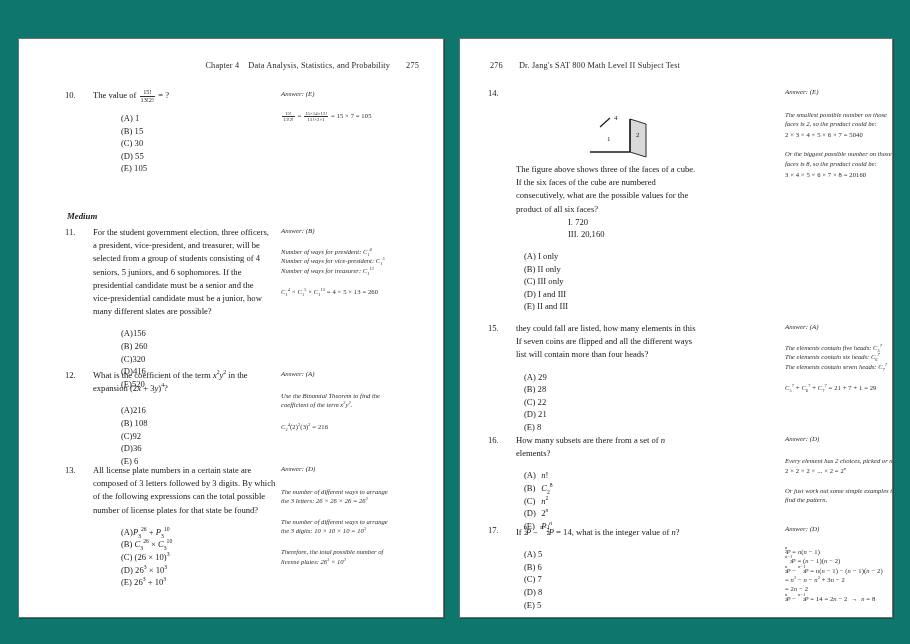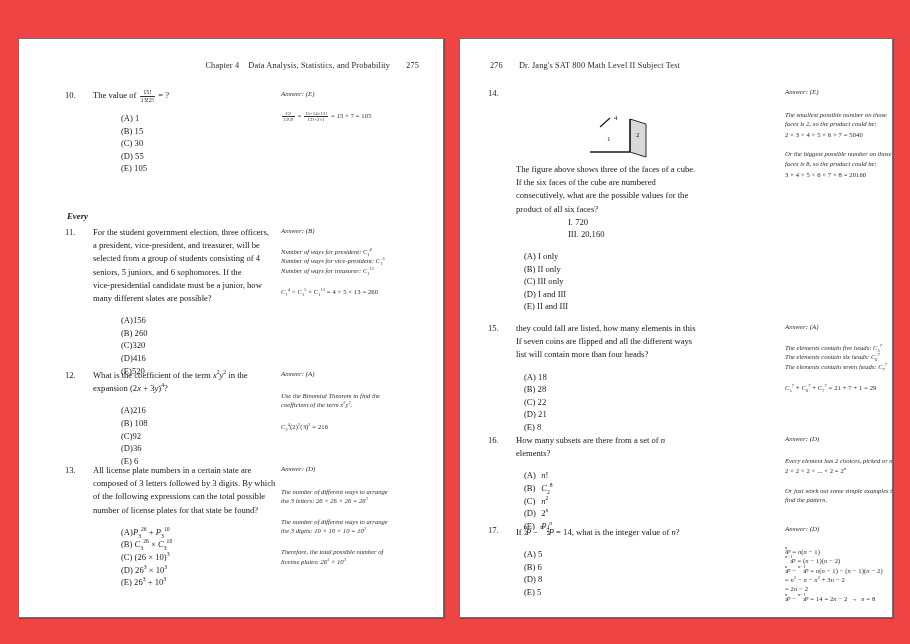--- a/index.html
+++ b/index.html
@@ -9,21 +9,21 @@
     width: 910px;
     height: 644px;
     overflow: hidden;
     font-family: "Liberation Serif", serif;
     color: #1a1a1a;
   }
   .spread {
     position: relative;
     width: 910px;
     height: 644px;
-    background: #ef4444;
+    background: #0f766e;
   }
   .page {
     position: absolute;
     background: #ffffff;
     border: 1px solid #6f6f6f;
     box-shadow: 1px 1px 0 rgba(0,0,0,0.25);
     overflow: hidden;
   }
   .page-left  { left: 18px;  top: 38px; width: 424px; height: 578px; }
   .page-right { left: 459px; top: 38px; width: 432px; height: 578px; }
@@ -191,30 +191,31 @@
       <div class="ans">Answer: (E)</div>
       <div class="math" style="margin-top:12px;">
         <span class="ln">
           <span class="frac"><span class="num">15!</span><span class="den">13!2!</span></span>
           =
           <span class="frac"><span class="num">15×14×13!</span><span class="den">13!×2×1</span></span>
           = 15 × 7 = 105</span>
       </div>
     </div>
 
-    <div class="section-head" style="left:48px; top:172px;">Every</div>
+    <div class="section-head" style="left:48px; top:172px;">Medium</div>
 
     <div class="q" style="left:46px; top:187px; width:215px;">
       <div class="q-num">11.</div>
       <div class="q-body">
         <div class="q-stem">
           <span class="ln">For the student government election, three officers,</span>
           <span class="ln">a president, vice-president, and treasurer, will be</span>
           <span class="ln">selected from a group of students consisting of 4</span>
           <span class="ln">seniors, 5 juniors, and 6 sophomores. If the</span>
+          <span class="ln">presidential candidate must be a senior and the</span>
           <span class="ln">vice-presidential candidate must be a junior, how</span>
           <span class="ln">many different slates are possible?</span>
         </div>
         <div class="choices">
           <div class="choice">(A)156</div>
           <div class="choice">(B) 260</div>
           <div class="choice">(C)320</div>
           <div class="choice">(D)416</div>
           <div class="choice">(E)520</div>
         </div>
@@ -369,21 +370,21 @@
 
     <div class="q" style="left:28px; top:283px; width:292px;">
       <div class="q-num">15.</div>
       <div class="q-body">
         <div class="q-stem">
           <span class="ln">they could fall are listed, how many elements in this</span>
           <span class="ln">If seven coins are flipped and all the different ways</span>
           <span class="ln">list will contain more than four heads?</span>
         </div>
         <div class="choices" style="padding-left:8px;">
-          <div class="choice">(A)  18</div>
+          <div class="choice">(A)  29</div>
           <div class="choice">(B)  28</div>
           <div class="choice">(C)  22</div>
           <div class="choice">(D)  21</div>
           <div class="choice">(E)  8</div>
         </div>
       </div>
     </div>
 
     <div class="sol" style="left:325px; top:283px; width:112px;">
       <div class="ans">Answer: (A)</div>
@@ -430,20 +431,21 @@
 
     <div class="q" style="left:28px; top:485px; width:292px;">
       <div class="q-num">17.</div>
       <div class="q-body">
         <div class="q-stem">
           <span class="ln">If <span class="presup"><span class="t">n</span><span class="b">2</span></span><span class="mi">P</span> − <span class="presup"><span class="t">n−1</span><span class="b">2</span></span><span class="mi">P</span> = 14, what is the integer value of <span class="mi">n</span>?</span>
         </div>
         <div class="choices" style="padding-left:8px;">
           <div class="choice">(A)  5</div>
           <div class="choice">(B)  6</div>
+          <div class="choice">(C)  7</div>
           <div class="choice">(D)  8</div>
           <div class="choice">(E)  5</div>
         </div>
       </div>
     </div>
 
     <div class="sol" style="left:325px; top:485px; width:115px;">
       <div class="ans">Answer: (D)</div>
       <div class="math compact" style="margin-top:12px;">
         <span class="ln"><span class="presup"><span class="t">n</span><span class="b">2</span></span><span class="mi">P</span> = <span class="mi">n</span>(<span class="mi">n</span> − 1)</span>

